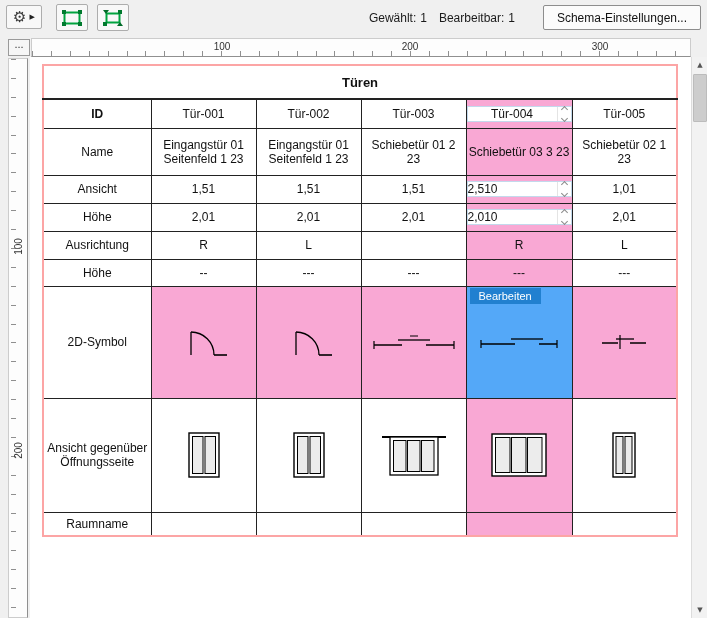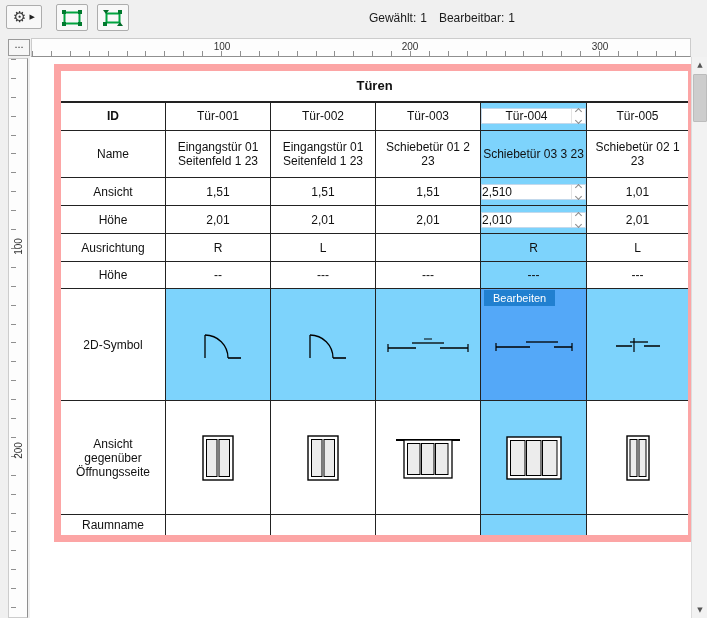--- a/index.html
+++ b/index.html
@@ -29,26 +29,26 @@
   .v-label{position:absolute;left:-1px;width:20px;text-align:center;font-size:10px;color:#333;transform:rotate(-90deg)}
 
   
   .canvas{position:absolute;left:30px;top:57px;width:661px;height:561px;background:#fff}
   .scrollbar{position:absolute;right:0;top:57px;width:16px;height:561px;background:#f2f2f2;border-left:1px solid #dcdcdc}
   .sb-btn{position:absolute;left:0;width:16px;height:16px;display:flex;align-items:center;justify-content:center;font-size:7px;color:#555;font-family:"DejaVu Sans",sans-serif;cursor:pointer}
   .sb-up{top:0}.sb-down{bottom:0}
   .sb-thumb{position:absolute;left:1px;top:17px;width:14px;height:48px;background:#cdcdcd;border:1px solid #bcbcbc;border-radius:1px;cursor:pointer}
 
   
-  table.schedule{position:absolute;left:24px;top:7px;border-collapse:collapse;table-layout:fixed;width:634px;font-size:12px;background:#fff;border:7px solid #fca5a5}
+  table.schedule{position:absolute;left:12px;top:7px;border-collapse:collapse;table-layout:fixed;width:634px;font-size:12px;background:#fff;border:2px solid #fca5a5}
   .schedule td{border:1px solid #222;text-align:center;vertical-align:middle;padding:1px 2px;overflow:hidden;position:relative}
   .schedule .title-cell{font-weight:bold;font-size:13px;border-bottom-width:2px}
   .lbl-l{text-align:left;font-weight:normal;padding-left:5px}
   .lbl-cb{font-weight:bold}
-  .sel{background:#7dd3fc}
+  .sel{background:#f9a8d4}
   .sel-strong{background:#54a8f8}
   .h-title{height:34px}.h-id{height:29px}.h-name{height:47px}.h-menge{height:26px}
   .h-breite{height:28px}.h-hoehe{height:28px}.h-ausr{height:28px}.h-hoehe2{height:27px}
   .h-sym{height:112px}.h-ans{height:114px}.h-ges{height:27px}.h-raum{height:24px}
   td.nopad{padding:0}
 
   
   .efield{display:flex;align-items:stretch;height:100%;background:#fff;border:1px solid #c3d9ec}
   .ef-text{flex:1;display:flex;align-items:center;text-align:left}
   .ef-text.center{justify-content:center;padding-left:0}
@@ -85,20 +85,21 @@
         <rect x="4.5" y="4.5" width="13" height="9" fill="none" stroke="#00a33e" stroke-width="2"></rect>
         <path d="M1 1 L7 1 L4 5 Z" fill="#006b28"></path>
         <path d="M21 17 L15 17 L18 13 Z" fill="#006b28"></path>
         <rect x="16" y="1" width="4" height="4" fill="#007a2e"></rect>
         <rect x="1" y="13" width="4" height="4" fill="#007a2e"></rect>
       </svg>
     </div>
     <div class="status">
       <span class="lab">Gewählt:</span><span class="val">1</span><span class="lab">Bearbeitbar:</span><span class="val">1</span>
     </div>
+    <div class="settings-btn">Schema-Einstellungen...</div>
   </div>
 
   <div class="corner-btn">...</div>
   <div class="h-ruler">
     <div class="h-ticks"></div>
     <span class="h-label" style="left:190px">100</span>
     <span class="h-label" style="left:378px">200</span>
     <span class="h-label" style="left:568px">300</span>
   </div>
   <div class="v-ruler">

